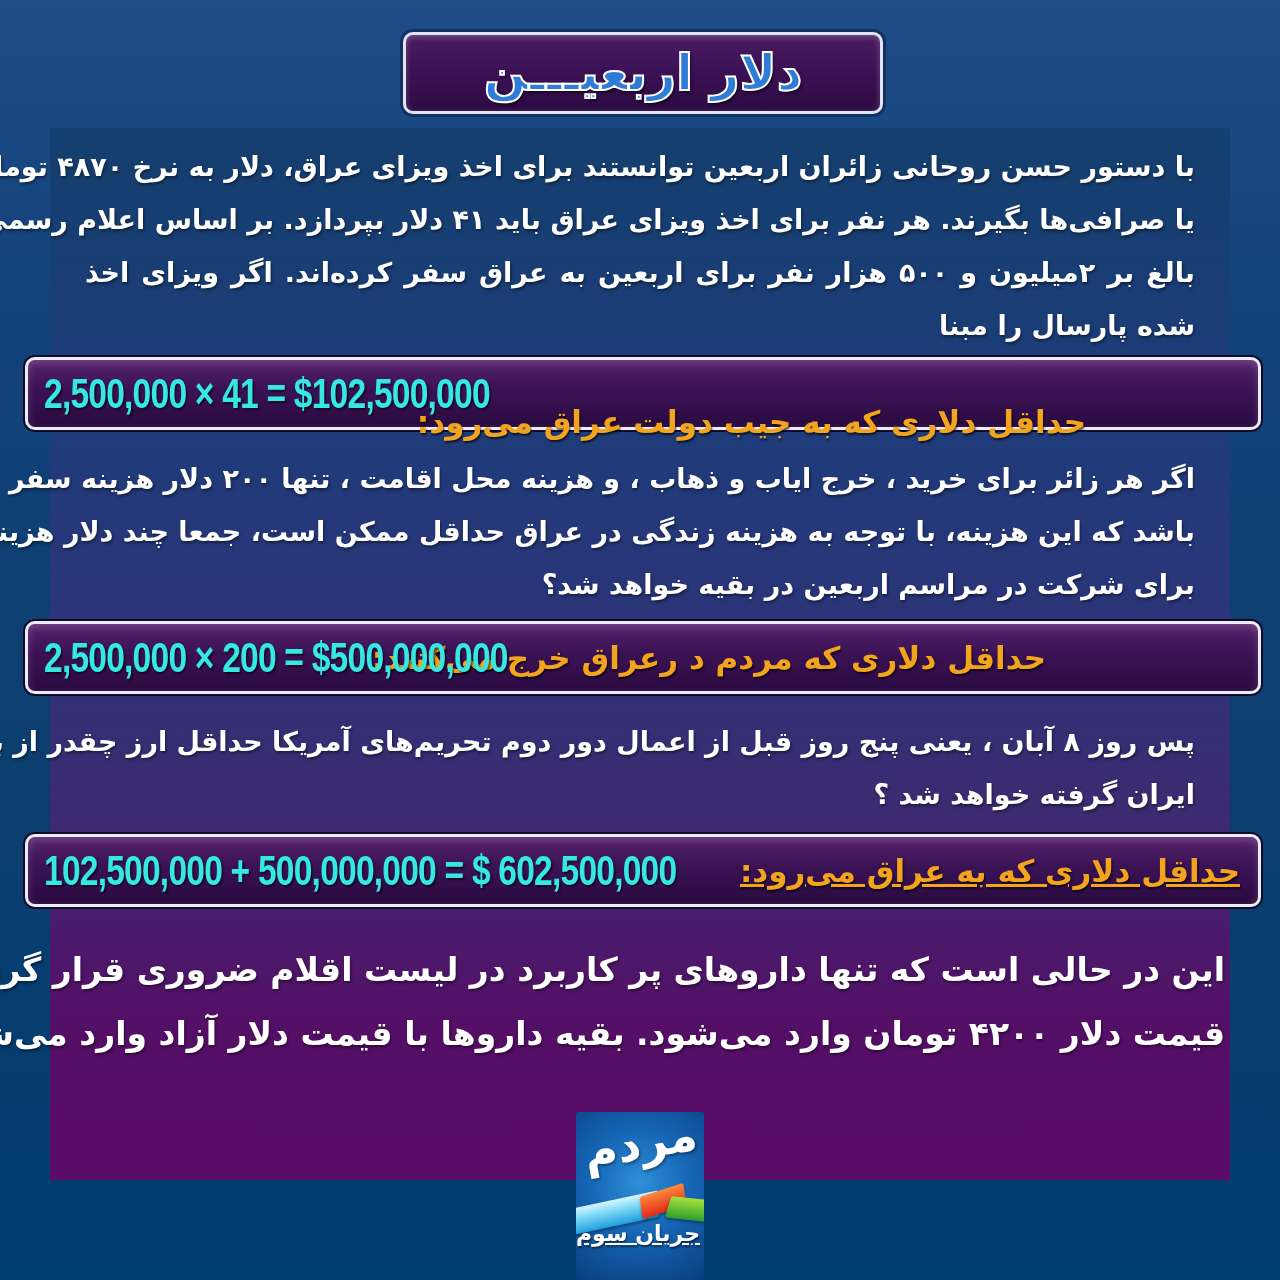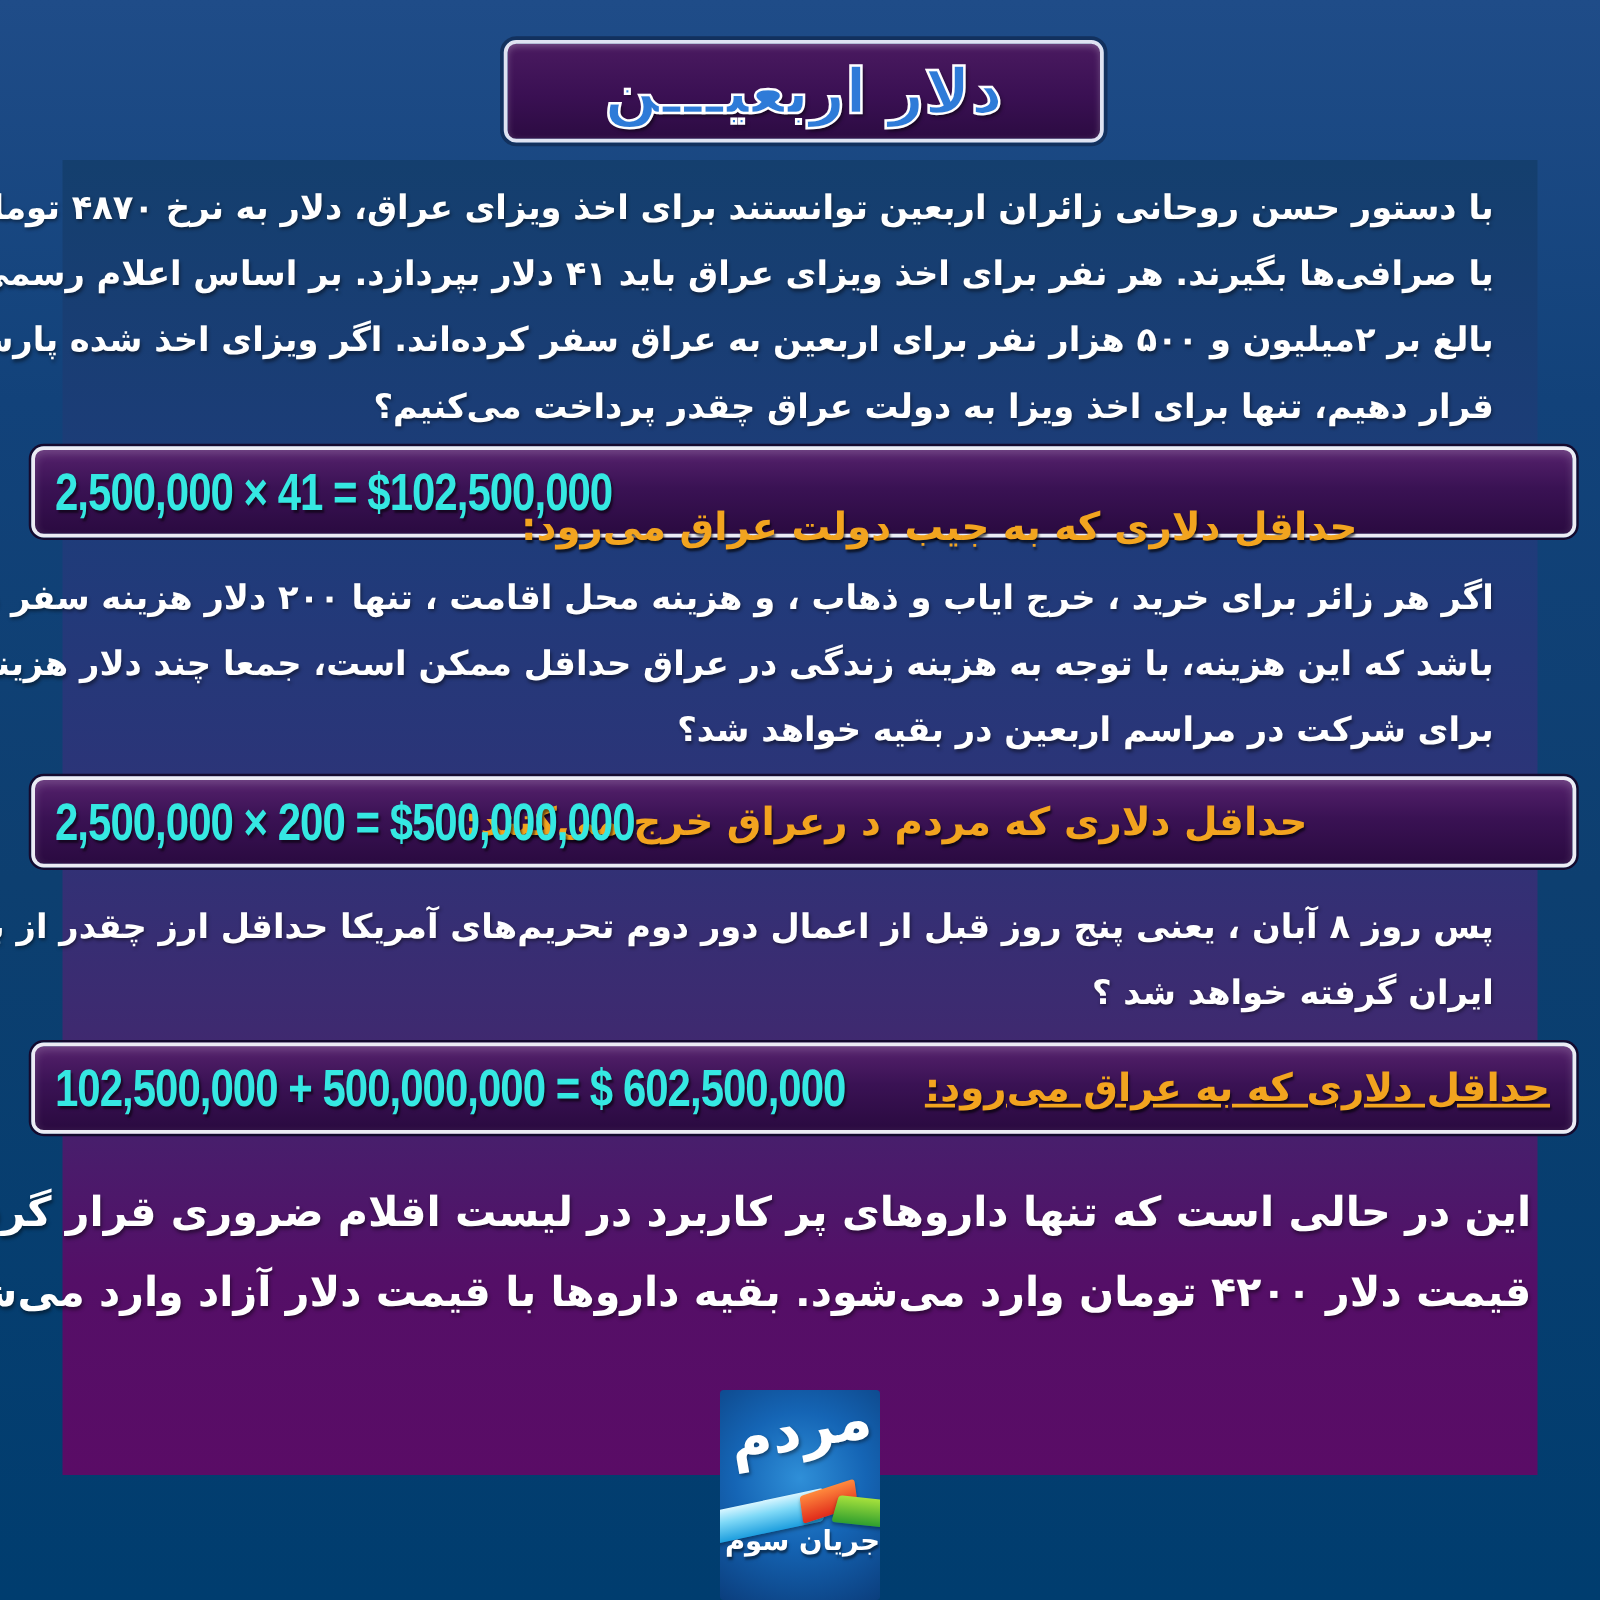--- a/index.html
+++ b/index.html
@@ -99,41 +99,41 @@
     box-shadow:0 2px 3px rgba(0,0,0,.35);
   }
   .ribbon-green{
     right:-6px;top:86px;width:42px;height:22px;
     background:linear-gradient(180deg,#a8e23c 0%,#2e9e2e 100%);
     transform:rotate(6deg) skewX(-10deg);
     box-shadow:0 2px 3px rgba(0,0,0,.35);
   }
   .logo-subtitle{
     position:absolute;bottom:34px;left:0;width:100%;
-    text-align:right;direction:rtl;
+    text-align:left;direction:rtl;
     font-size:22px;font-weight:bold;color:#ffffff;
     text-shadow:1px 2px 2px rgba(0,0,0,.5);
+    text-decoration:underline;
   }
 </style>
 </head>
 <body>
 
 <div class="page">
 
   <div class="panel"></div>
 
   <div class="title-box">
     <div class="title-text">دلار اربعیـــن</div>
   </div>
 
   <div class="para p-std p1">
     <div class="line">با دستور حسن روحانی زائران اربعین توانستند برای اخذ ویزای عراق، دلار به نرخ ۴۸۷۰ تومان، از بانک</div>
     <div class="line">یا صرافی‌ها بگیرند. هر نفر برای اخذ ویزای عراق باید ۴۱ دلار بپردازد. بر اساس اعلام رسمی، پارسال</div>
     <div class="line">بالغ بر ۲میلیون و ۵۰۰ هزار نفر برای اربعین به عراق سفر کرده‌اند. اگر ویزای اخذ شده پارسال را مبنا</div>
-    <div class="line">قرار دهیم، تنها برای اخذ ویزا به دولت عراق چقدر پرداخت می‌کنیم؟</div>
   </div>
 
   <div class="calc-bar bar1">
     <span class="bar-label">حداقل دلاری که به جیب دولت عراق می‌رود:</span>
     <span class="bar-eq">2,500,000 × 41 = $102,500,000</span>
   </div>
 
   <div class="para p-std p2">
     <div class="line">اگر هر زائر برای خرید ، خرج ایاب و ذهاب ، و هزینه محل اقامت ، تنها ۲۰۰ دلار هزینه سفر داشته</div>
     <div class="line">باشد که این هزینه، با توجه به هزینه زندگی در عراق حداقل ممکن است، جمعا چند دلار هزینه زائران</div>

